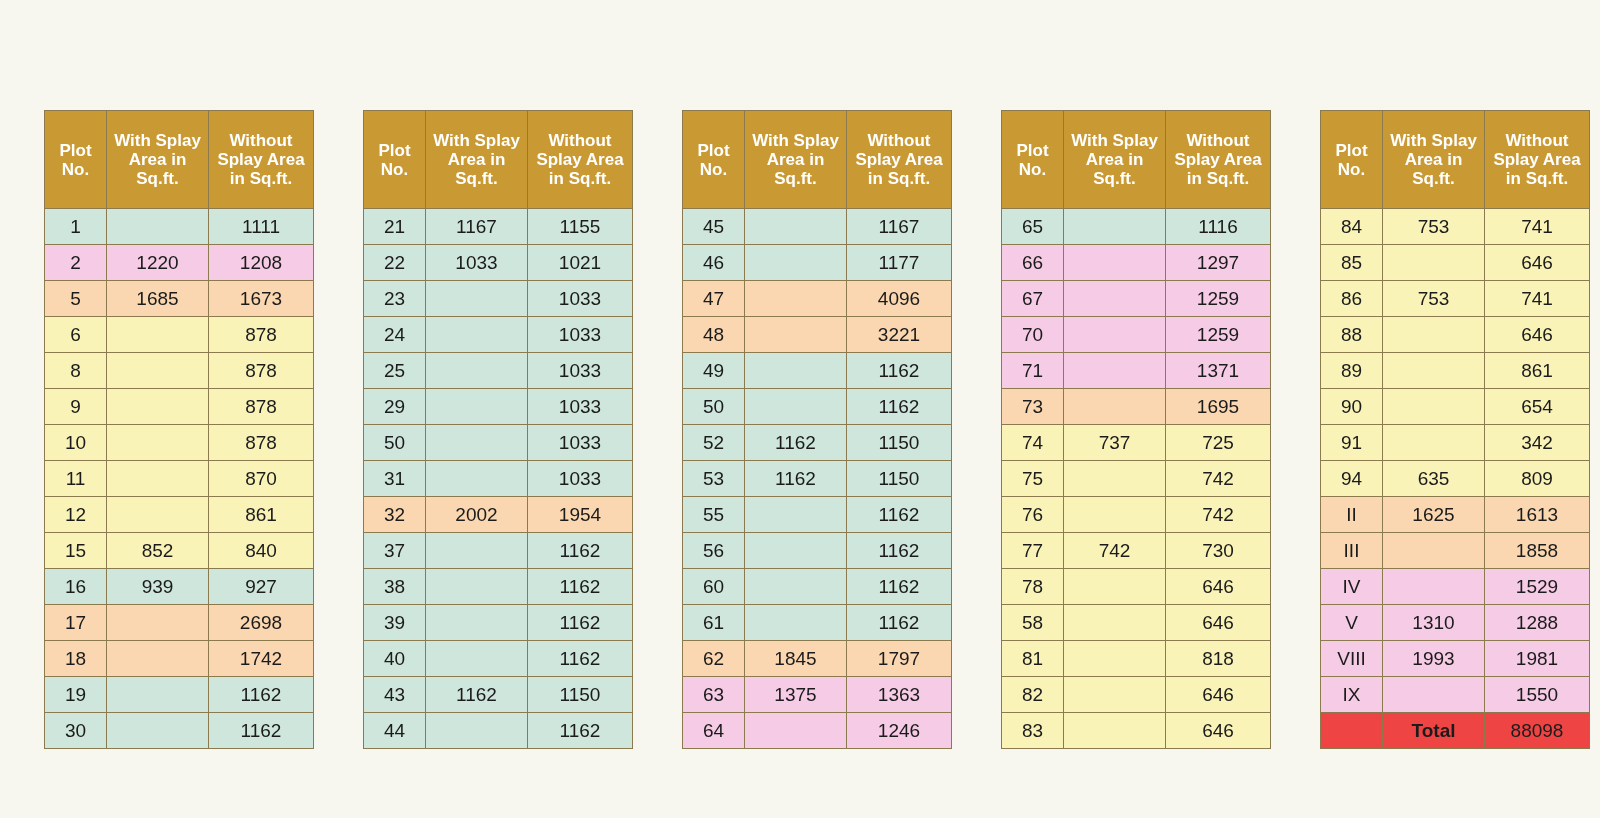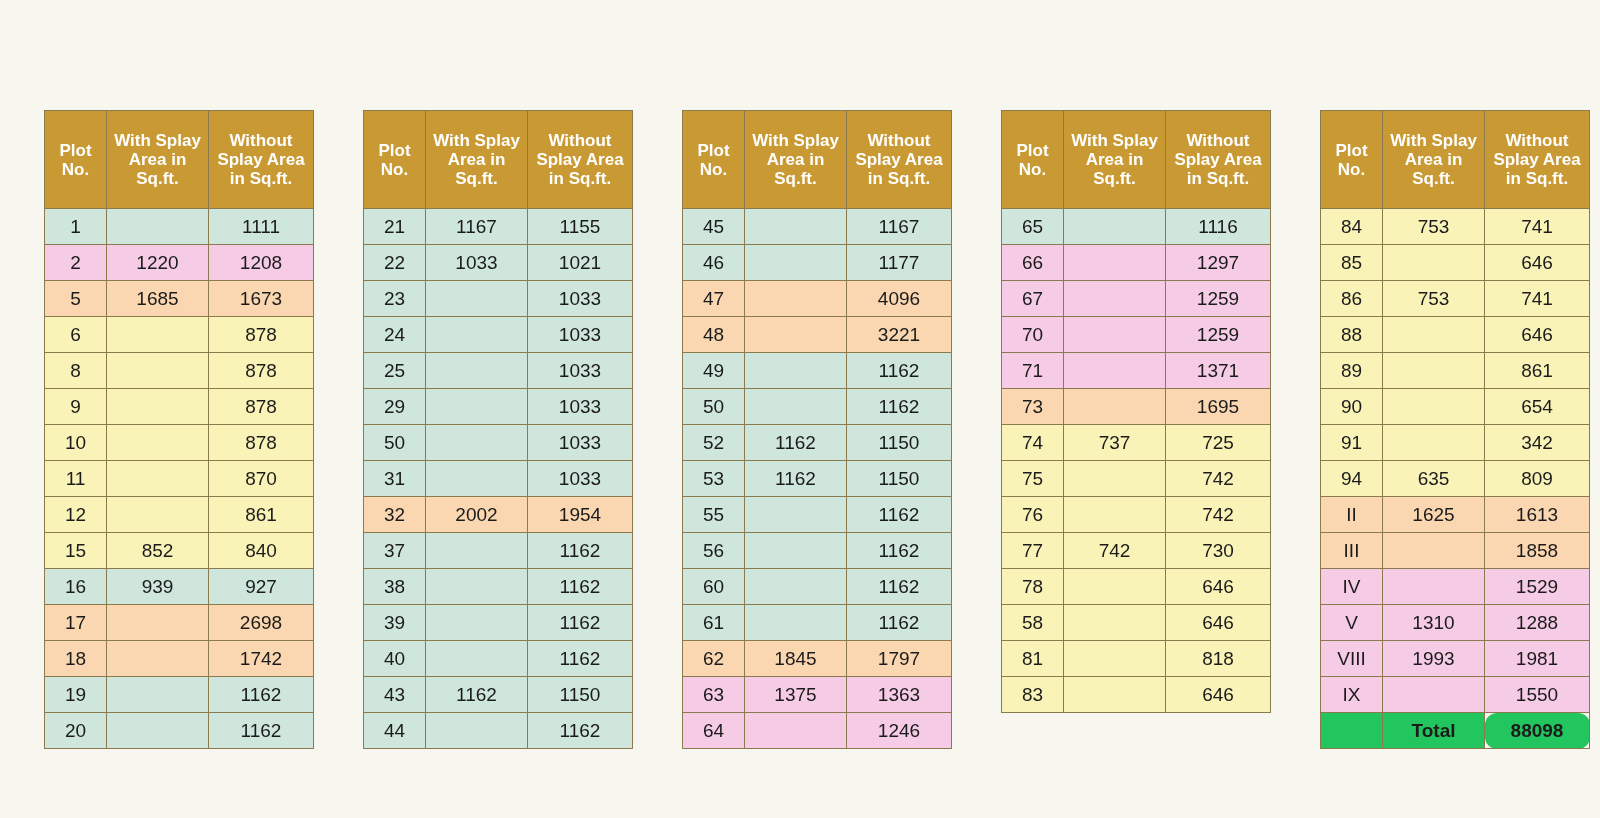--- a/index.html
+++ b/index.html
@@ -50,30 +50,29 @@
   }
   col.c-plot { width: 62px; }
   col.c-with { width: 102px; }
   col.c-without { width: 105px; }
 
   
   .bg-green  { background: #cfe6dc; }
   .bg-pink   { background: #f6cbe5; }
   .bg-orange { background: #fad7b0; }
   .bg-yellow { background: #faf3b8; }
-  .bg-white  { background: #22c55e; }
+  .bg-white  { background: #ef4444; }
 
   td.total-label {
     font-weight: bold;
     font-size: 20px;
   }
   td.total-value {
-    font-weight: bold;
+    font-weight: normal;
     font-size: 20px;
-    border-radius: 12px;
   }
 </style>
 </head>
 <body>
 
 <div id="tables-wrap">
     <table class="plot-table">
       <colgroup>
         <col class="c-plot">
         <col class="c-with">
@@ -151,21 +150,21 @@
           <td class="bg-orange">18</td>
           <td class="bg-orange"></td>
           <td class="bg-orange">1742</td>
         </tr>
         <tr>
           <td class="bg-green">19</td>
           <td class="bg-green"></td>
           <td class="bg-green">1162</td>
         </tr>
         <tr>
-          <td class="bg-green">20</td>
+          <td class="bg-green">30</td>
           <td class="bg-green"></td>
           <td class="bg-green">1162</td>
         </tr>
       </tbody>
     </table>
     <table class="plot-table">
       <colgroup>
         <col class="c-plot">
         <col class="c-with">
         <col class="c-without">
@@ -419,20 +418,25 @@
           <td class="bg-yellow">58</td>
           <td class="bg-yellow"></td>
           <td class="bg-yellow">646</td>
         </tr>
         <tr>
           <td class="bg-yellow">81</td>
           <td class="bg-yellow"></td>
           <td class="bg-yellow">818</td>
         </tr>
         <tr>
+          <td class="bg-yellow">82</td>
+          <td class="bg-yellow"></td>
+          <td class="bg-yellow">646</td>
+        </tr>
+        <tr>
           <td class="bg-yellow">83</td>
           <td class="bg-yellow"></td>
           <td class="bg-yellow">646</td>
         </tr>
       </tbody>
     </table>
     <table class="plot-table">
       <colgroup>
         <col class="c-plot">
         <col class="c-with">

